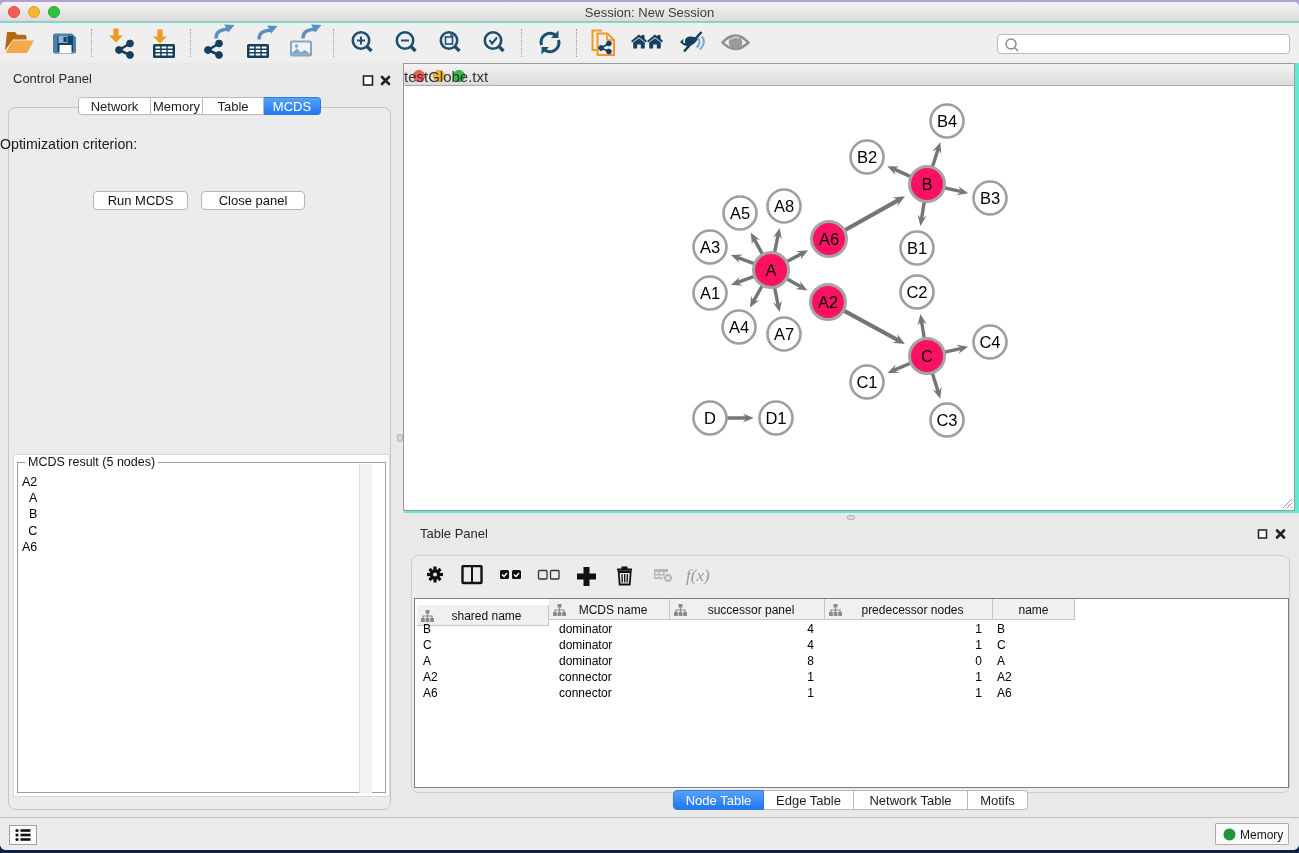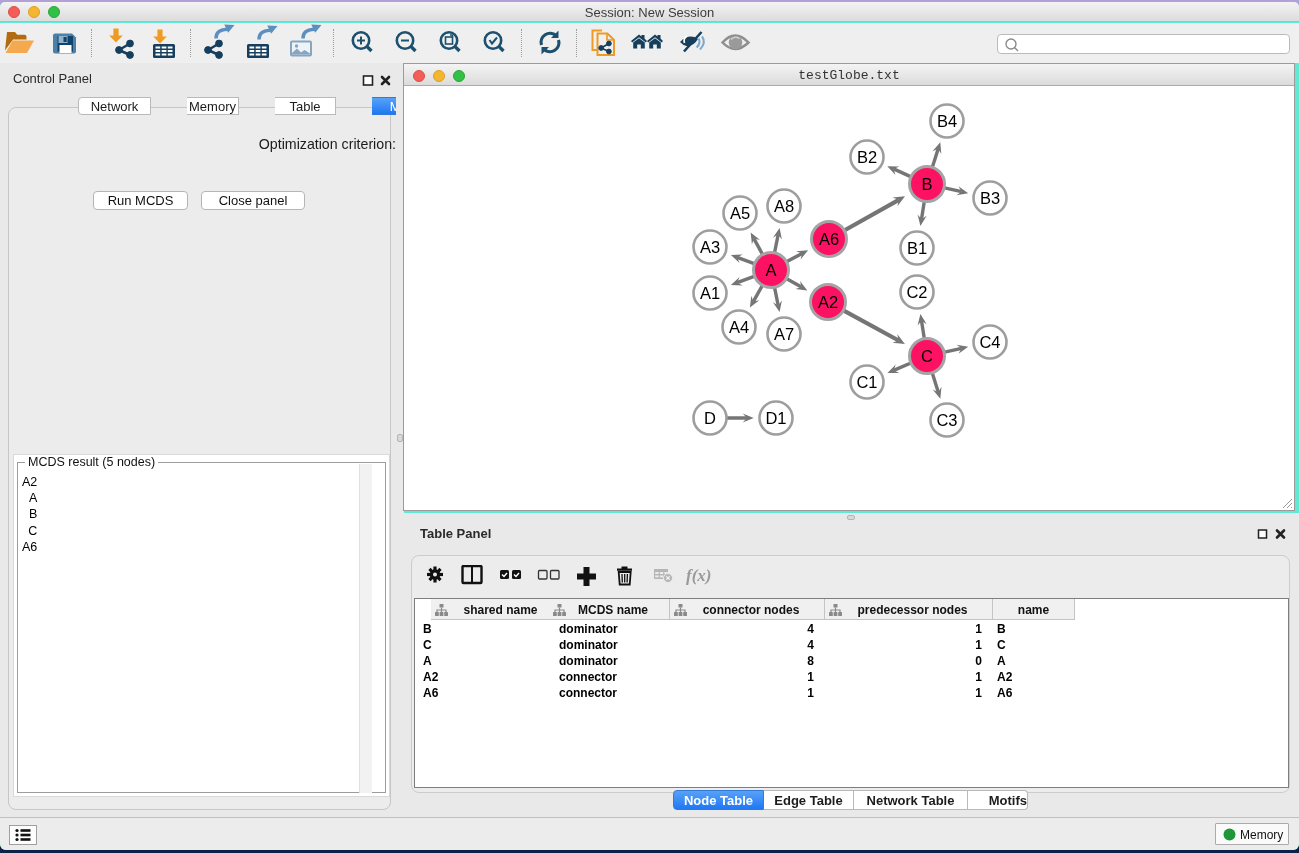--- a/index.html
+++ b/index.html
@@ -18,45 +18,45 @@
 .ticon { position:absolute; top:0; }
 #searchbox { position:absolute; left:997px; top:11px; width:293px; height:20px; background:#fff; border:1px solid #bbb; border-radius:4px; }
 
 #cpanel { position:absolute; left:0; top:61px; width:396px; height:756px; background:#e9e9e9; }
 #cp-title { position:absolute; left:13px; top:69px; font-size:13px; color:#2a2a2a; }
 #cp-box { position:absolute; left:8px; top:105px; width:383px; height:703px; background:#ececec; border:1px solid #c6c6c6; border-radius:8px; }
 
 .tabrow { position:absolute; display:flex; }
 .tabrow .tab { height:18px; line-height:17px; font-size:13px; color:#1c1c1c; text-align:center; background:#fff; border:1px solid #b9b9b9; border-left:none; }
 .tabrow .tab:first-child { border-left:1px solid #b9b9b9; border-radius:4px 0 0 4px; }
-.tabrow .tab:last-child { border-radius:0 4px 4px 0;text-align:right; }
+.tabrow .tab:last-child { border-radius:0 4px 4px 0; }
 .tabrow .tab.sel { background:linear-gradient(180deg,#57a2f8,#2077f3); color:#fff; border-color:#3379d8; }
-#cptabs { left:78px; top:95px;gap:36px; }
-
-#optlabel { position:absolute; left:0; top:134px; width:396px; text-align:right; font-size:14.2px; color:#1a1a1a;padding-left:12px; }
+#cptabs { left:78px; top:95px; }
+
+#optlabel { position:absolute; left:0; top:134px; width:396px; text-align:left; font-size:14.2px; color:#1a1a1a; }
 #dropdown { position:absolute; left:44px; top:156px; width:309px; height:20px; background:#fff; border:1px solid #b3b3b3; border-radius:5px; font-size:13.8px; color:#111; line-height:18px; padding-left:12px; }
 #ddcap { position:absolute; right:-1px; top:-1px; width:17px; height:20px; background:linear-gradient(180deg,#4da0f8,#1e6ef0); border-radius:0 5px 5px 0; }
 .btn { position:absolute; height:19px; background:#fff; border:1px solid #b5b5b5; border-radius:4px; font-size:13px; color:#111; text-align:center; line-height:17px; }
 
 #listwrap { position:absolute; left:13px; top:452px; width:377px; height:343px; background:#fff; border:1px solid #d9d9d9; }
 #fset { position:absolute; left:3px; top:7px; width:369px; height:331px; border:1px solid #9d9d9d;text-align:right; }
 #fset-label { position:absolute; left:7px; top:-8px; background:#fff; padding:0 3px; font-size:12.5px; color:#111; }
 #mlist { position:absolute; left:4px; top:11px; font-size:12.5px; color:#000; line-height:16.2px; }
 #vscroll { position:absolute; right:13px; top:1px; width:13px; height:329px; background:#f2f2f2; border-left:1px solid #e0e0e0; }
 
 #divider-v { position:absolute; left:396px; top:61px; width:8px; height:756px; background:#e9e9e9; }
 #bluefocus { position:absolute; left:403px; top:61px; width:5px; height:3px; background:#3a6fd8; }
 #netwin { position:absolute; left:403px; top:61px; width:892px; height:448px; background:#fff; border:1px solid #9b9b9b; }
 #nw-title { position:absolute; left:0; top:0; width:890px; height:22px; background:linear-gradient(180deg,#f4f4f4,#dbdbdb); border-bottom:1px solid #ababab; }
-#nw-title .t { position:absolute; top:4px; width:100%; text-align:center; font-size:13px; color:#333;font-family:Liberation Mono, monospace; }
+#nw-title .t { position:absolute; top:4px; width:100%; font-size:15px; color:#333; }
 #graph { position:absolute; left:0; top:23px; }
 #grip { position:absolute; right:1px; bottom:1px; width:12px; height:12px; }
 .sphandle { position:absolute; background:#d8d8d8; border:1px solid #b5b5b5; border-radius:2px; z-index:6; }
 
-#tpanel { position:absolute; left:404px; top:511px; width:895px; height:306px; background:#e9e9e9;font-weight:bold; }
+#tpanel { position:absolute; left:404px; top:511px; width:895px; height:306px; background:#e9e9e9; }
 #tp-title { position:absolute; left:16px; top:13px; font-size:13px; color:#2a2a2a; }
 #tp-box { position:absolute; left:7px; top:42px; width:879px; height:238px; background:#ececec; border:1px solid #cccccc; border-radius:8px; }
 #tbl { position:absolute; left:10px; top:85px; width:875px; height:190px; background:#fff; border:1px solid #7e7e7e; }
 .hdr { position:absolute; top:0; height:21px; background:#f0f0f0; border-right:1px solid #c4c4c4; border-bottom:1px solid #c4c4c4; font-size:12px; color:#111; }
 .hdr .ht { position:absolute; top:3.5px; width:100%; text-align:center; }
 .row { position:absolute; font-size:12px; color:#000; height:16px; line-height:16px; }
 .cell { position:absolute; }
 #btabs { left:269px; top:277px; } #btabs .tab { height:20px; line-height:19px; }
 
 #statusbar { position:absolute; left:0; top:815px; width:1299px; height:33px; background:#ececec; border-top:1px solid #c0c0c0;padding-left:18px; }
@@ -389,21 +389,21 @@
               <rect x="5.8" y="6.4" width="3.4" height="2"></rect>
               <rect x="10.4" y="6.4" width="3.4" height="2"></rect>
             </g>
 <circle cx="14" cy="9" r="4.5" fill="#8a8a8a" stroke="#ececec" stroke-width="1"></circle>
 <path d="M12.3 7.3 l3.4 3.4 M15.7 7.3 l-3.4 3.4" stroke="#fff" stroke-width="1.2"></path>
           </g>
 <text x="262" y="16" font-family="Liberation Serif, serif" font-style="italic" font-size="17" fill="#9a9a9a">f(x)</text>
         </g>
     </svg>
     <div id="tbl">
-      <div class="hdr" style="left:16px; width:132px;">
+      <div class="hdr" style="left:2px; width:132px;margin-top:6px;">
           <svg width="13" height="12" style="position:absolute;left:4px;top:5px">
             <g fill="#8a8a8a">
 <rect x="4.5" y="0" width="4" height="3.5"></rect>
               <rect x="0" y="8" width="3.8" height="4" rx="0.5"></rect>
               <rect x="4.6" y="8" width="3.8" height="4" rx="0.5"></rect>
               <rect x="9.2" y="8" width="3.8" height="4" rx="0.5"></rect>
 <path d="M6.5 3.5 v2.5 M2 8 v-2 h9 v2 M6.5 6 v2" stroke="#8a8a8a" fill="none" stroke-width="1.2"></path>
             </g>
           </svg>
           <div class="ht" style="padding-left:8px">shared name</div>
@@ -423,21 +423,21 @@
 <div class="hdr" style="left:255px; width:155px;">
           <svg width="13" height="12" style="position:absolute;left:4px;top:5px">
             <g fill="#8a8a8a">
 <rect x="4.5" y="0" width="4" height="3.5"></rect>
               <rect x="0" y="8" width="3.8" height="4" rx="0.5"></rect>
               <rect x="4.6" y="8" width="3.8" height="4" rx="0.5"></rect>
               <rect x="9.2" y="8" width="3.8" height="4" rx="0.5"></rect>
 <path d="M6.5 3.5 v2.5 M2 8 v-2 h9 v2 M6.5 6 v2" stroke="#8a8a8a" fill="none" stroke-width="1.2"></path>
             </g>
           </svg>
-          <div class="ht" style="padding-left:8px">connector nodes</div>
+          <div class="ht" style="padding-left:8px">successor panel</div>
         </div>
 <div class="hdr" style="left:410px; width:168px;">
           <svg width="13" height="12" style="position:absolute;left:4px;top:5px">
             <g fill="#8a8a8a">
 <rect x="4.5" y="0" width="4" height="3.5"></rect>
               <rect x="0" y="8" width="3.8" height="4" rx="0.5"></rect>
               <rect x="4.6" y="8" width="3.8" height="4" rx="0.5"></rect>
               <rect x="9.2" y="8" width="3.8" height="4" rx="0.5"></rect>
 <path d="M6.5 3.5 v2.5 M2 8 v-2 h9 v2 M6.5 6 v2" stroke="#8a8a8a" fill="none" stroke-width="1.2"></path>
             </g>

